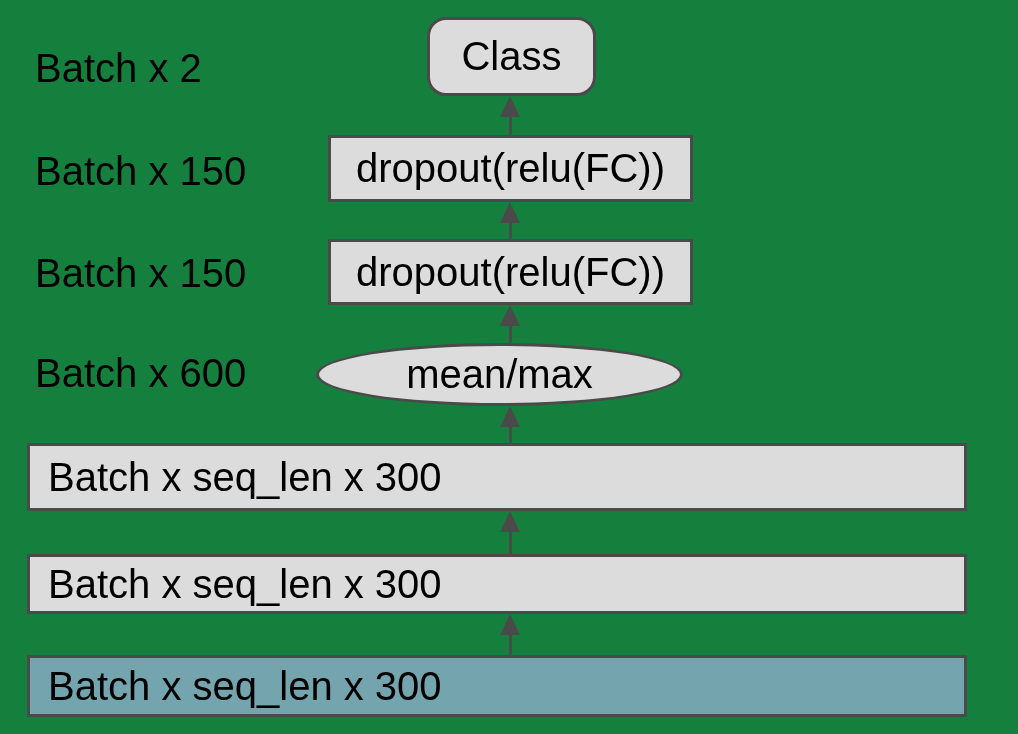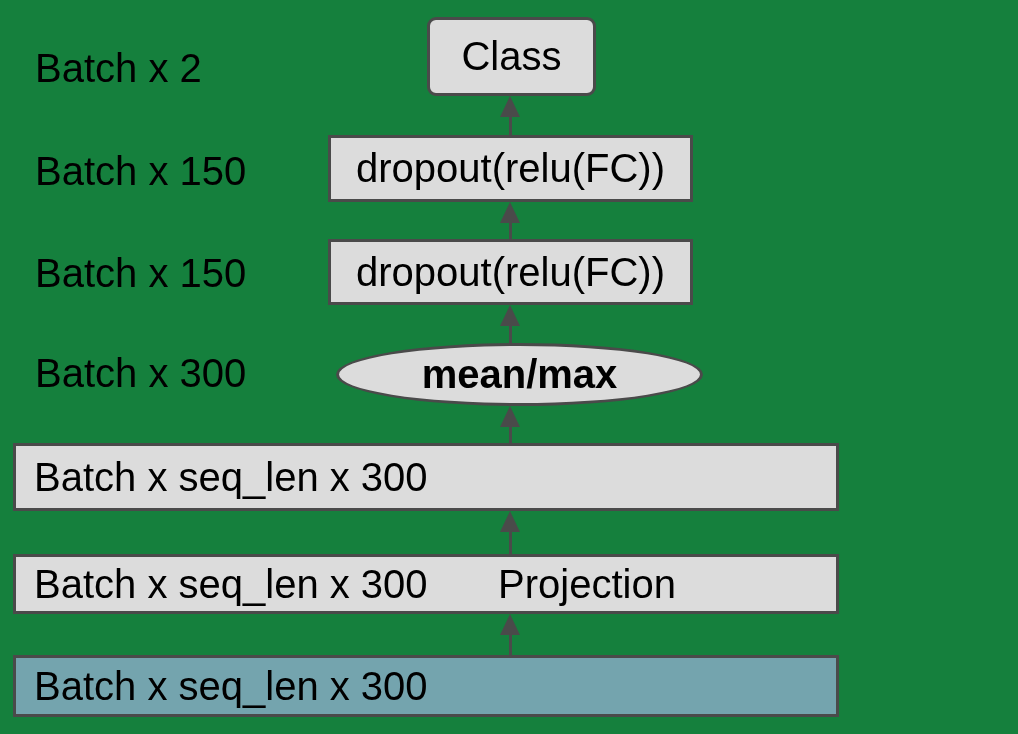--- a/index.html
+++ b/index.html
@@ -39,36 +39,35 @@
     background: #dcdcdc;
     border: 3px solid #4a4a4a;
     display: flex;
     align-items: center;
     justify-content: center;
     font-size: 40px;
     white-space: nowrap;
   }
   .node.rounded {
     left: 427px; top: 17px; width: 169px; height: 79px;
-    border-radius: 9px;
+    border-radius: 19px;
   }
   .node.fc1 { left: 328px; top: 135px; width: 365px; height: 67px; }
   .node.fc2 { left: 328px; top: 239px; width: 365px; height: 66px; }
   .node.ellipse {
-    left: 336px; top: 343px; width: 367px; height: 63px;
+    left: 316px; top: 343px; width: 367px; height: 63px;
     border-radius: 50%;
     border-width: 3px;
-    font-weight: bold;
   }
 
   
   .bar {
     position: absolute;
-    left: 13px;
-    width: 826px;
+    left: 27px;
+    width: 940px;
     box-sizing: border-box;
     background: #dcdcdc;
     border: 3px solid #4a4a4a;
     display: flex;
     align-items: center;
     padding-left: 18px;
     font-size: 40px;
     white-space: nowrap;
   }
   .bar.lstm { top: 443px; height: 68px; }
@@ -108,21 +107,21 @@
   .arrow.a6 { top: 614px; height: 41px; }
 </style>
 </head>
 <body>
 
 <div class="canvas">
 
   <div class="dim-label l1">Batch x 2</div>
   <div class="dim-label l2">Batch x 150</div>
   <div class="dim-label l3">Batch x 150</div>
-  <div class="dim-label l4">Batch x 300</div>
+  <div class="dim-label l4">Batch x 600</div>
 
   <div class="node rounded">
     <span>Class</span>
   </div>
 
   <div class="arrow a1">
     <div class="arrow-head"></div>
     <div class="arrow-line"></div>
   </div>
 
@@ -157,21 +156,20 @@
     <span class="dim">Batch x seq_len x 300</span>
   </div>
 
   <div class="arrow a5">
     <div class="arrow-head"></div>
     <div class="arrow-line"></div>
   </div>
 
   <div class="bar projection">
     <span class="dim">Batch x seq_len x 300</span>
-    <span class="name">Projection</span>
   </div>
 
   <div class="arrow a6">
     <div class="arrow-head"></div>
     <div class="arrow-line"></div>
   </div>
 
   <div class="bar embeddings">
     <span class="dim">Batch x seq_len x 300</span>
   </div>

